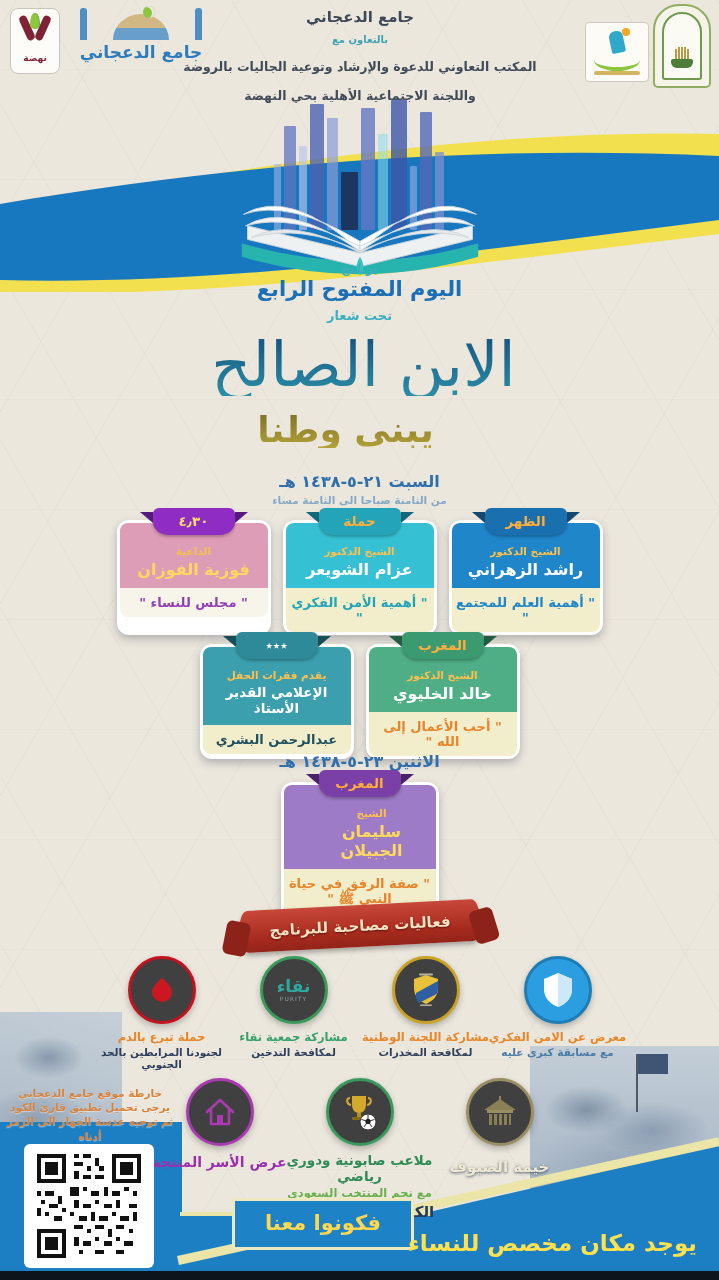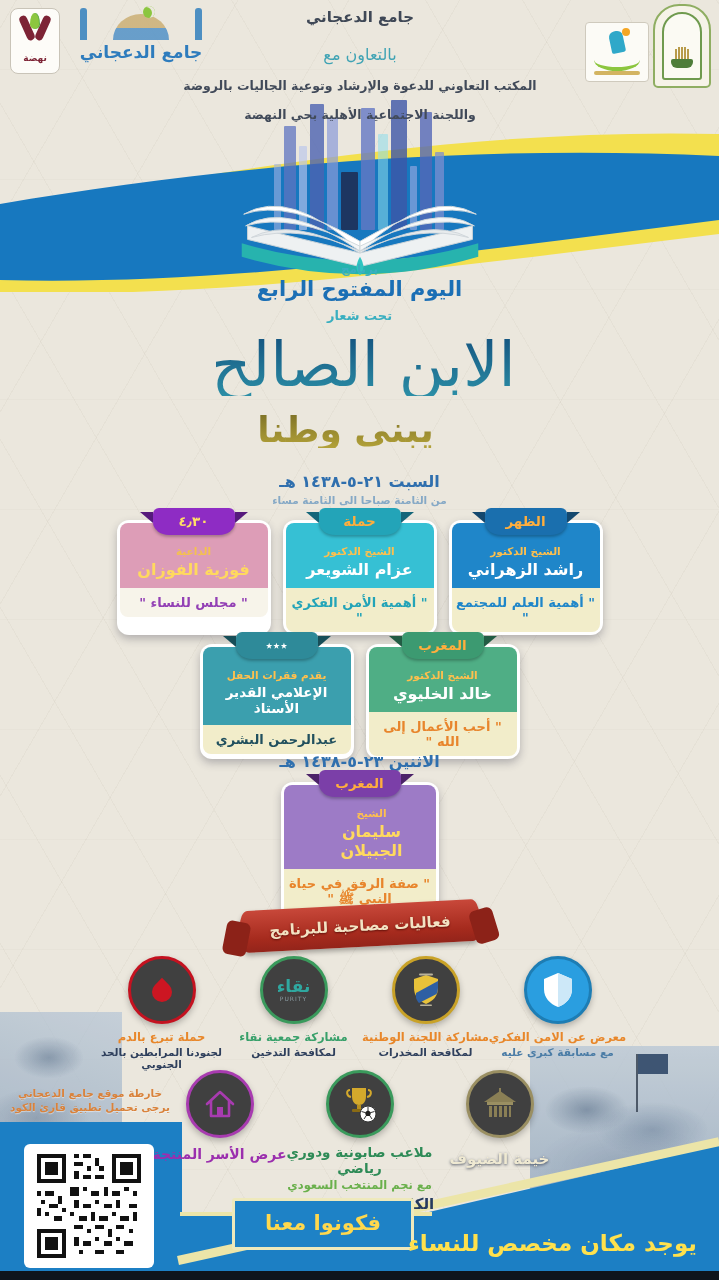--- a/index.html
+++ b/index.html
@@ -11,21 +11,21 @@
   .pattern{
     position:absolute;inset:0;z-index:0;pointer-events:none;
     background:
       repeating-linear-gradient(60deg,rgba(130,120,95,.055) 0 1px,transparent 1px 84px),
       repeating-linear-gradient(-60deg,rgba(130,120,95,.055) 0 1px,transparent 1px 96px),
       repeating-linear-gradient(0deg,rgba(130,120,95,.035) 0 1px,transparent 1px 110px);
   }
   
   .hdr-text{position:absolute;top:8px;left:150px;width:420px;text-align:center;z-index:3;color:#454e5e;}
   .hdr-mosque{font-size:15px;font-weight:bold;color:#3f4856;}
-  .hdr-coop{font-size:16px;font-weight:normal;color:#3fa3b4;margin-top:19px;}
+  .hdr-coop{font-size:10px;font-weight:bold;color:#3fa3b4;margin-top:8px;}
   .hdr-line{font-size:12.5px;font-weight:bold;color:#414a59;margin-top:14px;}
   .logo-nahda{position:absolute;left:10px;top:8px;width:48px;height:64px;background:#fdfcf8;border:1px solid #c9c4b8;border-radius:8px;z-index:3;text-align:center;}
   .nahda-v{position:relative;width:30px;height:30px;margin:6px auto 0;}
   .nahda-v i{position:absolute;width:8px;height:26px;background:#7d2335;border-radius:4px;}
   .nahda-v i:nth-child(1){left:3px;transform:rotate(-24deg);}
   .nahda-v i:nth-child(2){right:3px;transform:rotate(24deg);}
   .nahda-leaf{position:absolute;left:11px;top:-2px;width:9px;height:16px;background:#5fae4a;border-radius:50% 50% 50% 50%/70% 70% 30% 30%;}
   .nahda-leaf.l2{left:auto;right:11px;background:#8cc63f;}
   .nahda-label{font-size:9px;font-weight:bold;color:#7d2335;margin-top:8px;}
   .logo-mosque{position:absolute;left:62px;top:6px;width:158px;height:70px;z-index:3;text-align:center;}
@@ -96,21 +96,21 @@
     background:linear-gradient(180deg,#c8483a,#a52a1d 70%,#93241a);border-radius:8px/40%;
     box-shadow:0 3px 5px rgba(0,0,0,.3);text-align:center;line-height:42px;font-size:15px;font-weight:bold;color:#f3e3c3;
     text-shadow:0 1px 2px rgba(80,10,5,.8);}
   .banner::before,.banner::after{content:"";position:absolute;top:10px;width:24px;height:34px;background:#8c2218;border-radius:6px;z-index:-1;}
   .banner::before{left:-16px;transform:rotate(14deg);}
   .banner::after{right:-16px;transform:rotate(-14deg);}
   .act-row{position:absolute;left:0;width:719px;display:flex;justify-content:center;z-index:4;}
   .act1{top:956px;}
   .act2{top:1062px;}
   .act{width:146px;margin:0 -7px;text-align:center;}
-  .act2 .act{width:150px;margin:8px -5px;}
+  .act2 .act{width:150px;margin:16px -5px;}
   .circle{width:62px;height:62px;border-radius:50%;margin:0 auto;background:#404040;box-shadow:0 3px 6px rgba(0,0,0,.25);
     display:flex;align-items:center;justify-content:center;position:relative;}
   .circle.blue{background:#2a9ee0;border:3px solid #1d7db4;}
   .circle.gold{border:3px solid #c9a227;}
   .circle.greenb{border:3px solid #3a9a5c;}
   .circle.redb{border:3px solid #c41220;}
   .circle.khaki{border:3px solid #9a8f62;}
   .circle.greenb2{border:3px solid #3a9a5c;}
   .circle.magb{border:3px solid #a83bb0;}
   .act-l1{font-size:11.5px;font-weight:bold;color:#e8872a;margin-top:6px;}
@@ -395,20 +395,21 @@
 
   <div class="photo photo-right">
     <span class="pole"></span>
       <span class="flag"></span>
   </div>
   <div class="photo photo-left"></div>
 
   <div class="qr-text">
     <div>خارطة موقع جامع الدعجاني</div>
     <div>يرجى تحميل تطبيق قارئ الكود</div>
+    <div>ثم توجيه عدسة الجهاز الى الرمز أدناه</div>
   </div>
   <div class="panel-left"></div>
 
   <div class="footer-base"></div>
   <div class="wedge"></div>
   <div class="footer-curve"></div>
   <div class="ydiag"></div>
 
   <div class="qr-card">
     <svg width="104" height="104" viewBox="0 0 25 25" shape-rendering="crispEdges">

